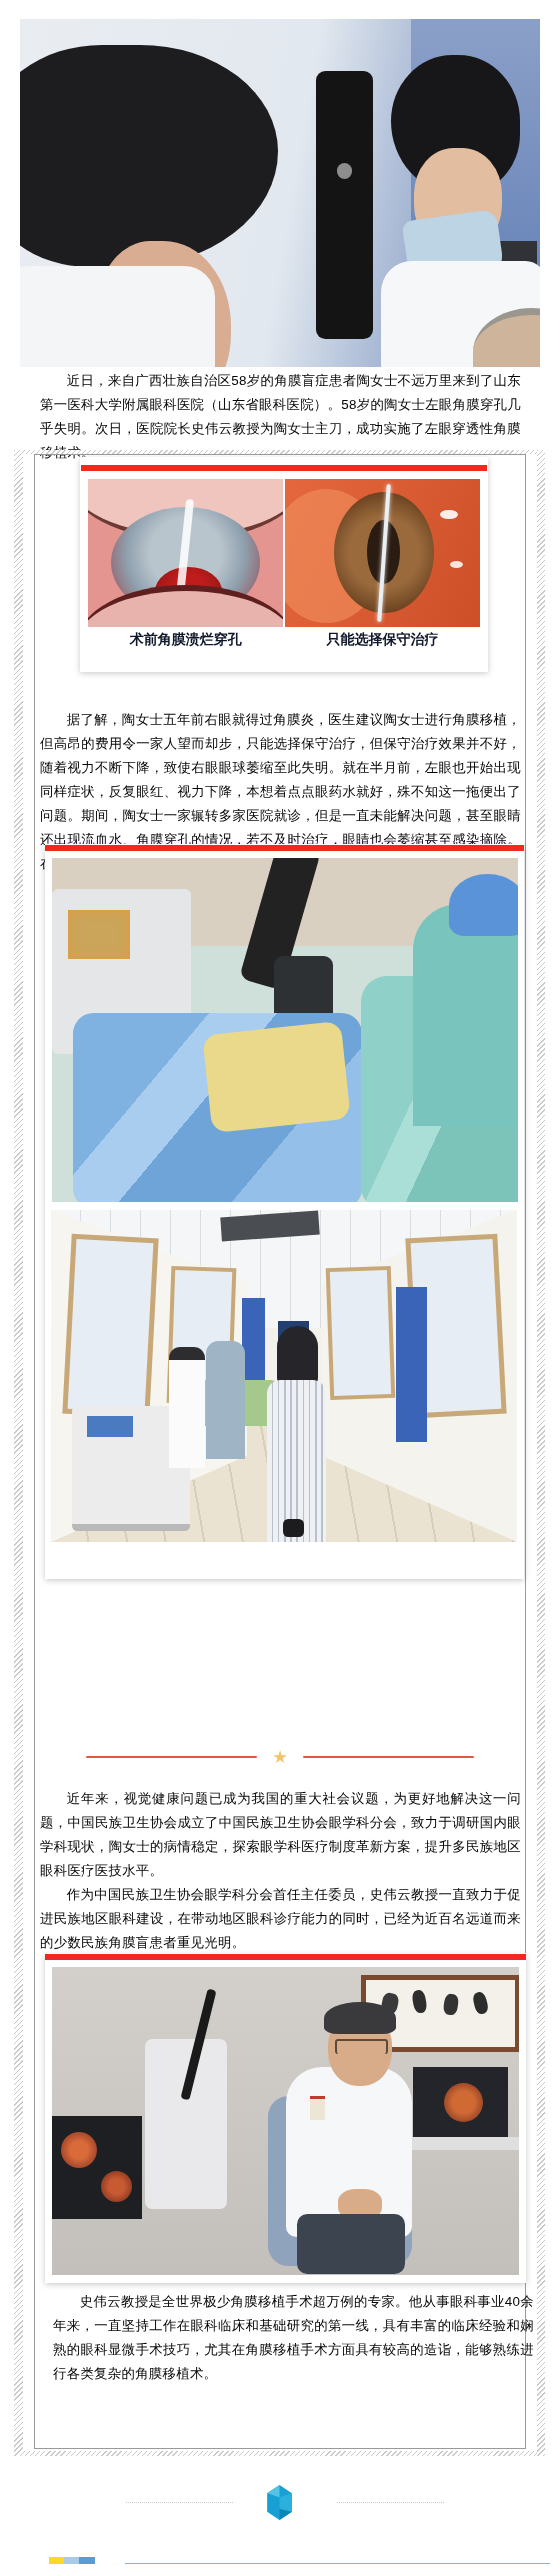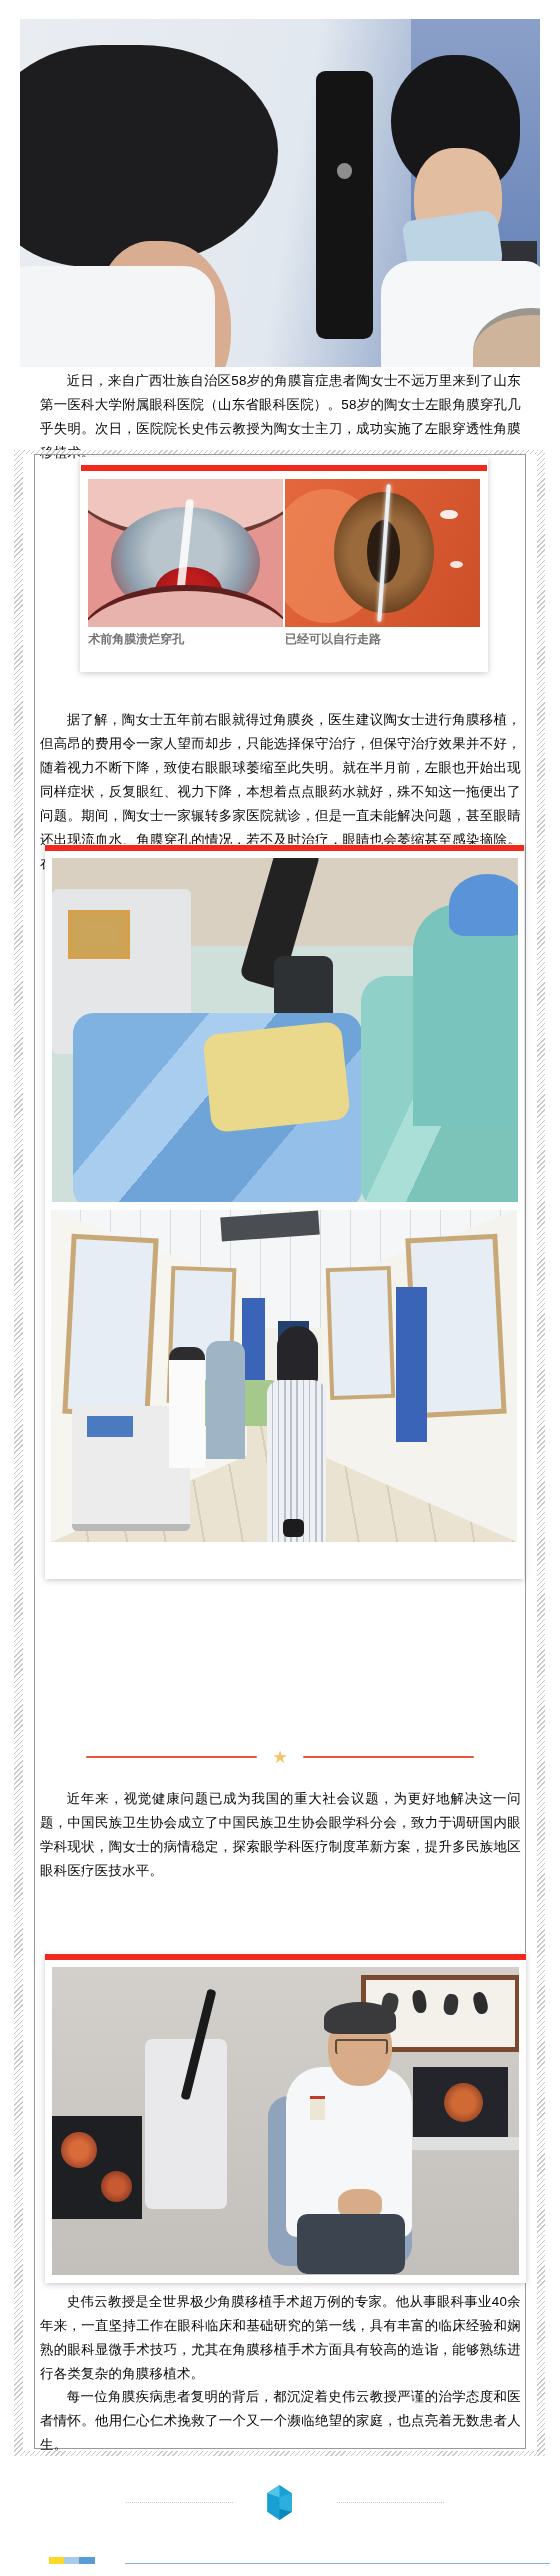--- a/index.html
+++ b/index.html
@@ -13,21 +13,21 @@
   .band{position:absolute;background:repeating-linear-gradient(135deg,#c9c9c9 0 1px,#ffffff 1px 3.6px);}
   .band.l{left:0;top:0;width:8.8px;height:100%;}
   .band.r{right:0;top:0;width:8.8px;height:100%;}
   .band.t{left:0;top:0;width:100%;height:3.6px;}
   .band.b{left:0;bottom:0;width:100%;height:4.6px;}
   .innerline{position:absolute;left:19.6px;right:19.6px;top:4.1px;bottom:6.7px;border:0.5px solid #9a9a9a;}
   
   .card{position:absolute;background:#fff;box-shadow:0 1.5px 6.2px rgba(0,0,0,.22);}
   .redbar{position:absolute;background:#f2281c;height:6.2px;}
   .ph{position:absolute;overflow:hidden;background:#dde3e8;}
-  .cap{position:absolute;font-size:12px;font-weight:bold;color:#737373;}
+  .cap{position:absolute;font-size:14px;font-weight:bold;color:#0f172a;text-align:center;}
   
   .stardiv{position:absolute;top:1747px;left:0;width:560px;height:20.6px;display:flex;align-items:center;justify-content:center;}
   .redline{width:171px;height:2.1px;background:#e8543e;border-radius:1px;}
   .star{font-size:17.5px;color:#f4c36a;margin:0 15.5px;line-height:17.5px;}
   
   .dotline{position:absolute;border-top:1.5px dotted #c9c9c9;width:107px;height:0;}
   
   .sq{position:absolute;height:6.7px;}
   .thinline{position:absolute;height:1px;background:#7fb5e5;}
   .shape{position:absolute;}
@@ -74,21 +74,21 @@
     </div>
     <div class="ph" style="left:205px;top:21.6px;width:195px;height:148px;background:linear-gradient(115deg,#e4673d,#cc4f28);">
       <div class="shape" style="left:-15.5px;top:10.3px;width:113px;height:134px;border-radius:50%;background:#f0act not;background:#f08a5a;opacity:.7;"></div>
       <div class="shape" style="left:49px;top:13px;width:100px;height:121px;border-radius:50%;background:radial-gradient(circle,#9a6a3c 0 45%,#6e4522 75%,#5a3a1e 100%);"></div>
       <div class="shape" style="left:82px;top:41px;width:33px;height:64px;border-radius:50%;background:#2a1c12;"></div>
       <div class="shape" style="left:97px;top:5.2px;width:3.6px;height:138px;border-radius:2.1px;background:#e9eff3;transform:rotate(4deg);box-shadow:0 0 4.1px rgba(255,255,255,.8);"></div>
       <div class="shape" style="left:155px;top:31px;width:17.5px;height:9.3px;border-radius:50%;background:#fff;opacity:.9;"></div>
       <div class="shape" style="left:165px;top:82px;width:13.4px;height:7.2px;border-radius:50%;background:#fff;opacity:.85;"></div>
     </div>
     <div class="cap" style="left:8.2px;top:174px;width:195px;">术前角膜溃烂穿孔</div>
-    <div class="cap" style="left:205px;top:174px;width:195px;">已经可以自行走路</div>
+    <div class="cap" style="left:205px;top:174px;width:195px;">只能选择保守治疗</div>
   </div>
 
   <div class="para" style="top:708px;">据了解，陶女士五年前右眼就得过角膜炎，医生建议陶女士进行角膜移植，但高昂的费用令一家人望而却步，只能选择保守治疗，但保守治疗效果并不好，随着视力不断下降，致使右眼眼球萎缩至此失明。就在半月前，左眼也开始出现同样症状，反复眼红、视力下降，本想着点点眼药水就好，殊不知这一拖便出了问题。期间，陶女士一家辗转多家医院就诊，但是一直未能解决问题，甚至眼睛还出现流血水、角膜穿孔的情况，若不及时治疗，眼睛也会萎缩甚至感染摘除。在当地医生建议下，陶女士来到医院找到了史伟云教授。</div>
 
   <div class="card" style="left:45px;top:844px;width:479px;height:735px;">
     <div class="redbar" style="left:0;right:0;top:1px;"></div>
     <div class="ph" style="left:7.2px;top:14px;width:466px;height:344px;background:#cfe0da;">
       <div class="shape" style="left:0;top:0;width:100%;height:88px;background:#d9d0c1;"></div>
       <div class="shape" style="left:0;top:31px;width:139px;height:165px;border-radius:6.2px;background:#e4e6e7;"></div>
       <div class="shape" style="left:15.5px;top:52px;width:62px;height:49px;background:#caa55a;box-shadow:inset 0 0 10.3px #e69a3e;"></div>
@@ -125,20 +125,21 @@
   </div>
 
 
   <div class="stardiv">
     <div class="redline"></div>
     <span class="star">★</span>
     <div class="redline"></div>
   </div>
 
   <div class="para" style="top:1787px;">近年来，视觉健康问题已成为我国的重大社会议题，为更好地解决这一问题，中国民族卫生协会成立了中国民族卫生协会眼学科分会，致力于调研国内眼学科现状，陶女士的病情稳定，探索眼学科医疗制度革新方案，提升多民族地区眼科医疗医技水平。</div>
+  <div class="para" style="top:1883px;">作为中国民族卫生协会眼学科分会首任主任委员，史伟云教授一直致力于促进民族地区眼科建设，在带动地区眼科诊疗能力的同时，已经为近百名远道而来的少数民族角膜盲患者重见光明。</div>
 
   <div class="card" style="left:45px;top:1953px;width:481px;height:330px;">
     <div class="redbar" style="left:0;right:0;top:1px;"></div>
     <div class="ph" style="left:7.2px;top:14px;width:467px;height:308px;background:linear-gradient(#d3d0cc,#c3c0bc);">
       <div class="shape" style="left:309px;top:7.7px;width:149px;height:67px;background:#f4f1ea;border:5.2px solid #7a4a30;"></div>
       <div class="shape" style="left:330px;top:26px;width:15.5px;height:20.6px;background:#3a3a3a;transform:rotate(12deg);border-radius:40%;"></div>
       <div class="shape" style="left:361px;top:23px;width:13.4px;height:23px;background:#2e2e2e;transform:rotate(-10deg);border-radius:40%;"></div>
       <div class="shape" style="left:392px;top:27px;width:14.4px;height:20.6px;background:#333;transform:rotate(8deg);border-radius:40%;"></div>
       <div class="shape" style="left:422px;top:25px;width:13.4px;height:21.6px;background:#2c2c2c;transform:rotate(-14deg);border-radius:40%;"></div>
       <div class="shape" style="left:0;top:149px;width:90px;height:103px;background:#1e1f23;"></div>
@@ -153,22 +154,21 @@
       <div class="shape" style="left:234px;top:100px;width:126px;height:170px;border-radius:36px 36px 10.3px 10.3px;background:#f6f7f8;"></div>
       <div class="shape" style="left:276px;top:44px;width:64px;height:75px;border-radius:46%;background:#d8ac88;"></div>
       <div class="shape" style="left:272px;top:35px;width:72px;height:32px;border-radius:50% 50% 20% 20%;background:#3a3a3c;"></div>
       <div class="shape" style="left:283px;top:72px;width:49px;height:13.4px;border-top:2.1px solid #5c4a3a;border-left:2.1px solid #5c4a3a;border-right:2.1px solid #5c4a3a;border-radius:3.1px;"></div>
       <div class="shape" style="left:258px;top:129px;width:14.4px;height:20.6px;background:#ece6d4;border-top:3.1px solid #c23a2e;"></div>
       <div class="shape" style="left:286px;top:222px;width:44px;height:31px;border-radius:40%;background:#d8ac88;"></div>
       <div class="shape" style="left:245px;top:247px;width:108px;height:60px;border-radius:10.3px;background:#3c4450;"></div>
     </div>
   </div>
 
-  <div class="para" style="top:2290px;">史伟云教授是全世界极少角膜移植手术超万例的专家。他从事眼科事业40余年来，一直坚持工作在眼科临床和基础研究的第一线，具有丰富的临床经验和娴熟的眼科显微手术技巧，尤其在角膜移植手术方面具有较高的造诣，能够熟练进行各类复杂的角膜移植术。</div>
-  <div class="para" style="top:2385px;">每一位角膜疾病患者复明的背后，都沉淀着史伟云教授严谨的治学态度和医者情怀。他用仁心仁术挽救了一个又一个濒临绝望的家庭，也点亮着无数患者人生。</div>
+  <div class="para" style="top:2290px;margin-left:13px;">史伟云教授是全世界极少角膜移植手术超万例的专家。他从事眼科事业40余年来，一直坚持工作在眼科临床和基础研究的第一线，具有丰富的临床经验和娴熟的眼科显微手术技巧，尤其在角膜移植手术方面具有较高的造诣，能够熟练进行各类复杂的角膜移植术。</div>
 
   <div class="dotline" style="left:126px;top:2502px;"></div>
   <div class="dotline" style="left:337px;top:2502px;width:107px;"></div>
   <svg class="abs" style="left:265px;top:2485px;" width="29" height="35" viewBox="0 0 56 68">
     <polygon points="28,0 52,16 52,52 28,68 4,52 4,16" fill="#18a0d4"></polygon>
     <polygon points="28,0 4,16 28,24" fill="#55c3e8"></polygon>
     <polygon points="28,68 52,52 28,46" fill="#0d86b8"></polygon>
     <polygon points="52,16 28,24 28,46 52,52" fill="#2bb0de"></polygon>
   </svg>
 

